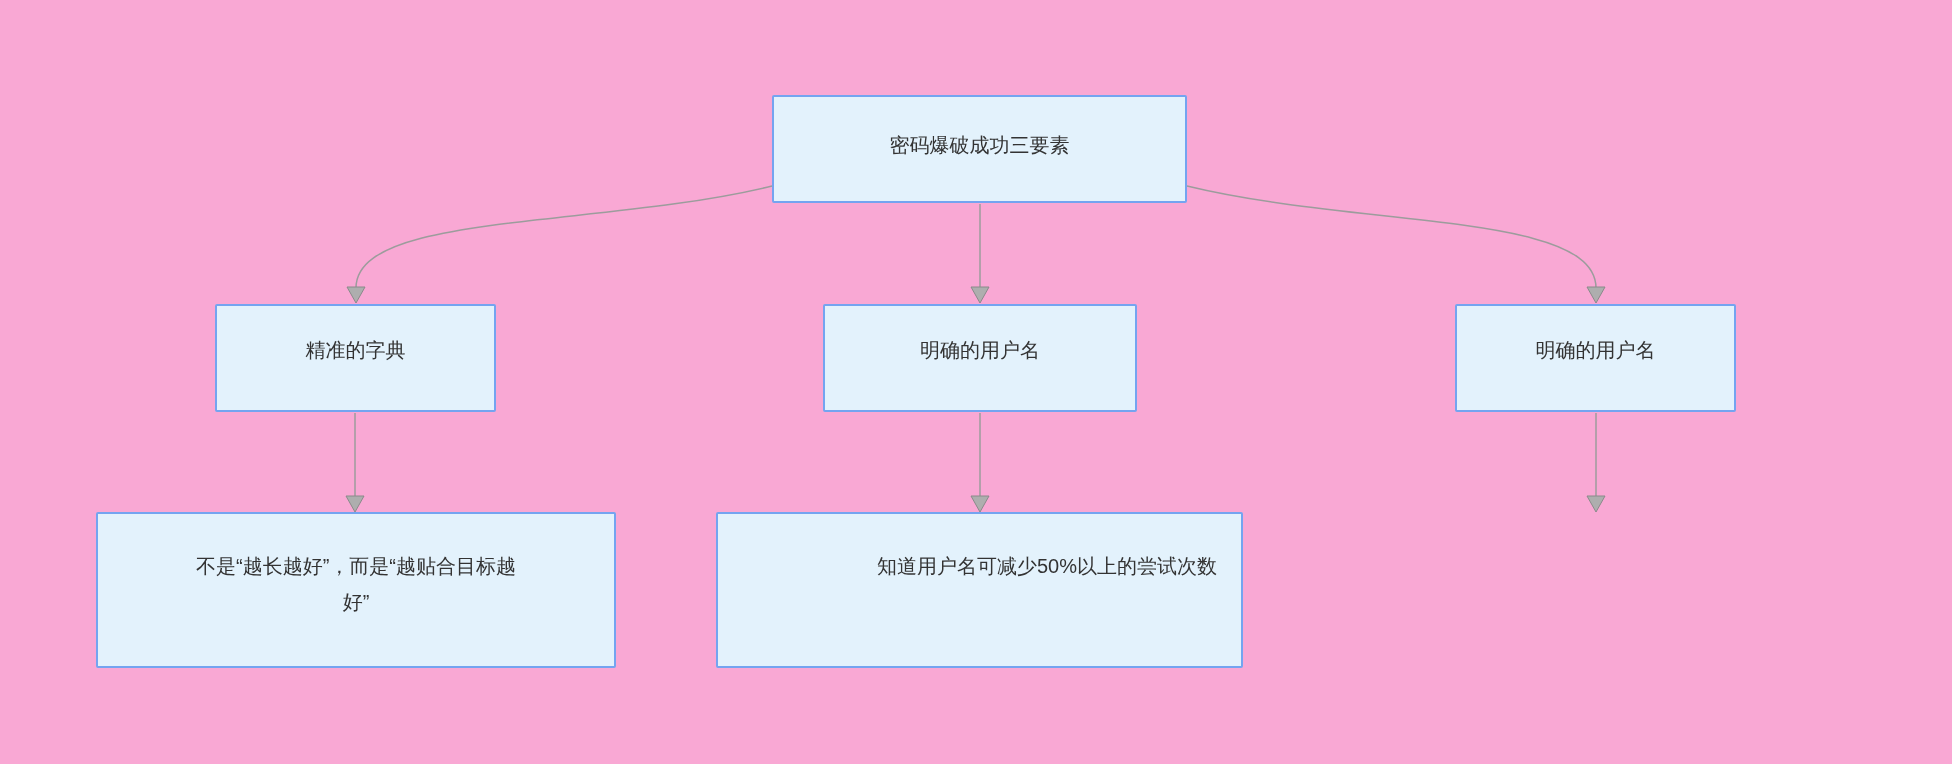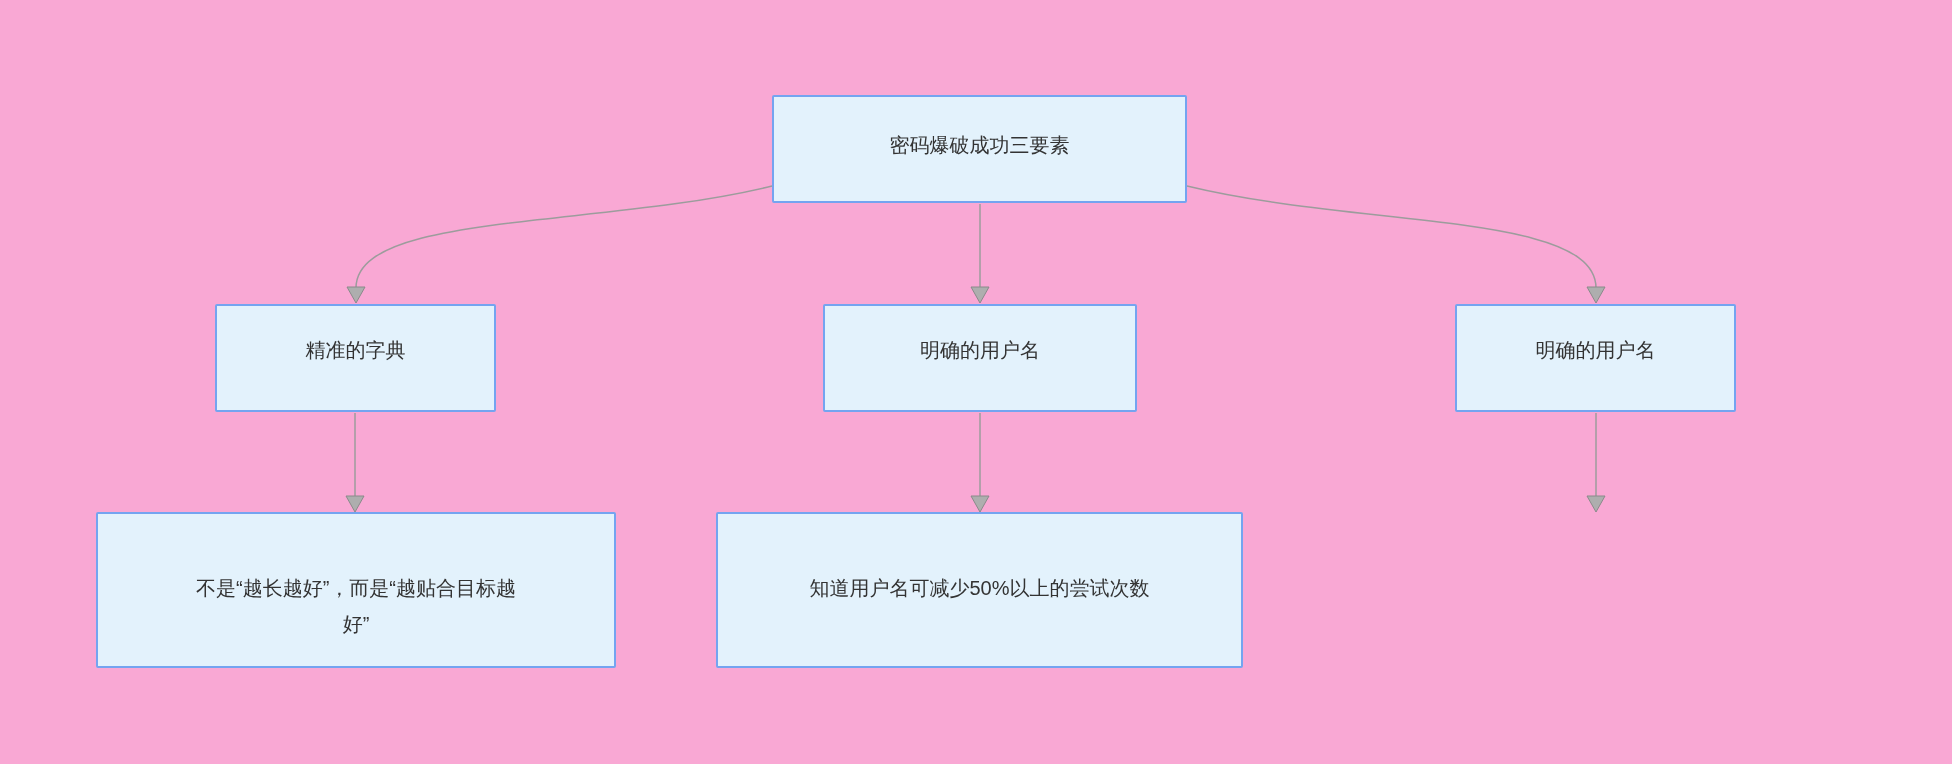--- a/index.html
+++ b/index.html
@@ -46,28 +46,28 @@
   }
   .node-label {
     font-size: 20px;
     line-height: 36px;
     color: #333333;
     white-space: pre-line;
     padding: 0 24px;
   }
   .row-top    { padding-top: 30px; }
   .row-mid    { padding-top: 26px; }
-  .row-bottom { padding-top: 56px; }
+  .row-bottom { padding-top: 34px; }
 
   .node-root            { left: 772px;  top: 95px;  width: 415px; height: 108px; }
   .node-dictionary      { left: 215px;  top: 304px; width: 281px; height: 108px; }
   .node-username        { left: 823px;  top: 304px; width: 314px; height: 108px; }
   .node-tools           { left: 1455px; top: 304px; width: 281px; height: 108px; }
   .node-dictionary-note { left: 96px;   top: 512px; width: 520px; height: 156px; }
-  .node-username-note   { left: 716px;  top: 512px; width: 527px; height: 156px; }
+  .node-username-note   { left: 716px;  top: 512px; width: 527px; height: 156px; justify-content: flex-end; }
   .node-tools-note      { left: 1337px; top: 512px; width: 524px; height: 156px; }
 </style>
 </head>
 <body>
 
 <div class="canvas">
 
   <svg class="edges" viewBox="0 0 1952 764" xmlns="http://www.w3.org/2000/svg">
 
     <path class="edge-line" d="M 772 186 C 600 228, 356 212, 356 288"></path>

